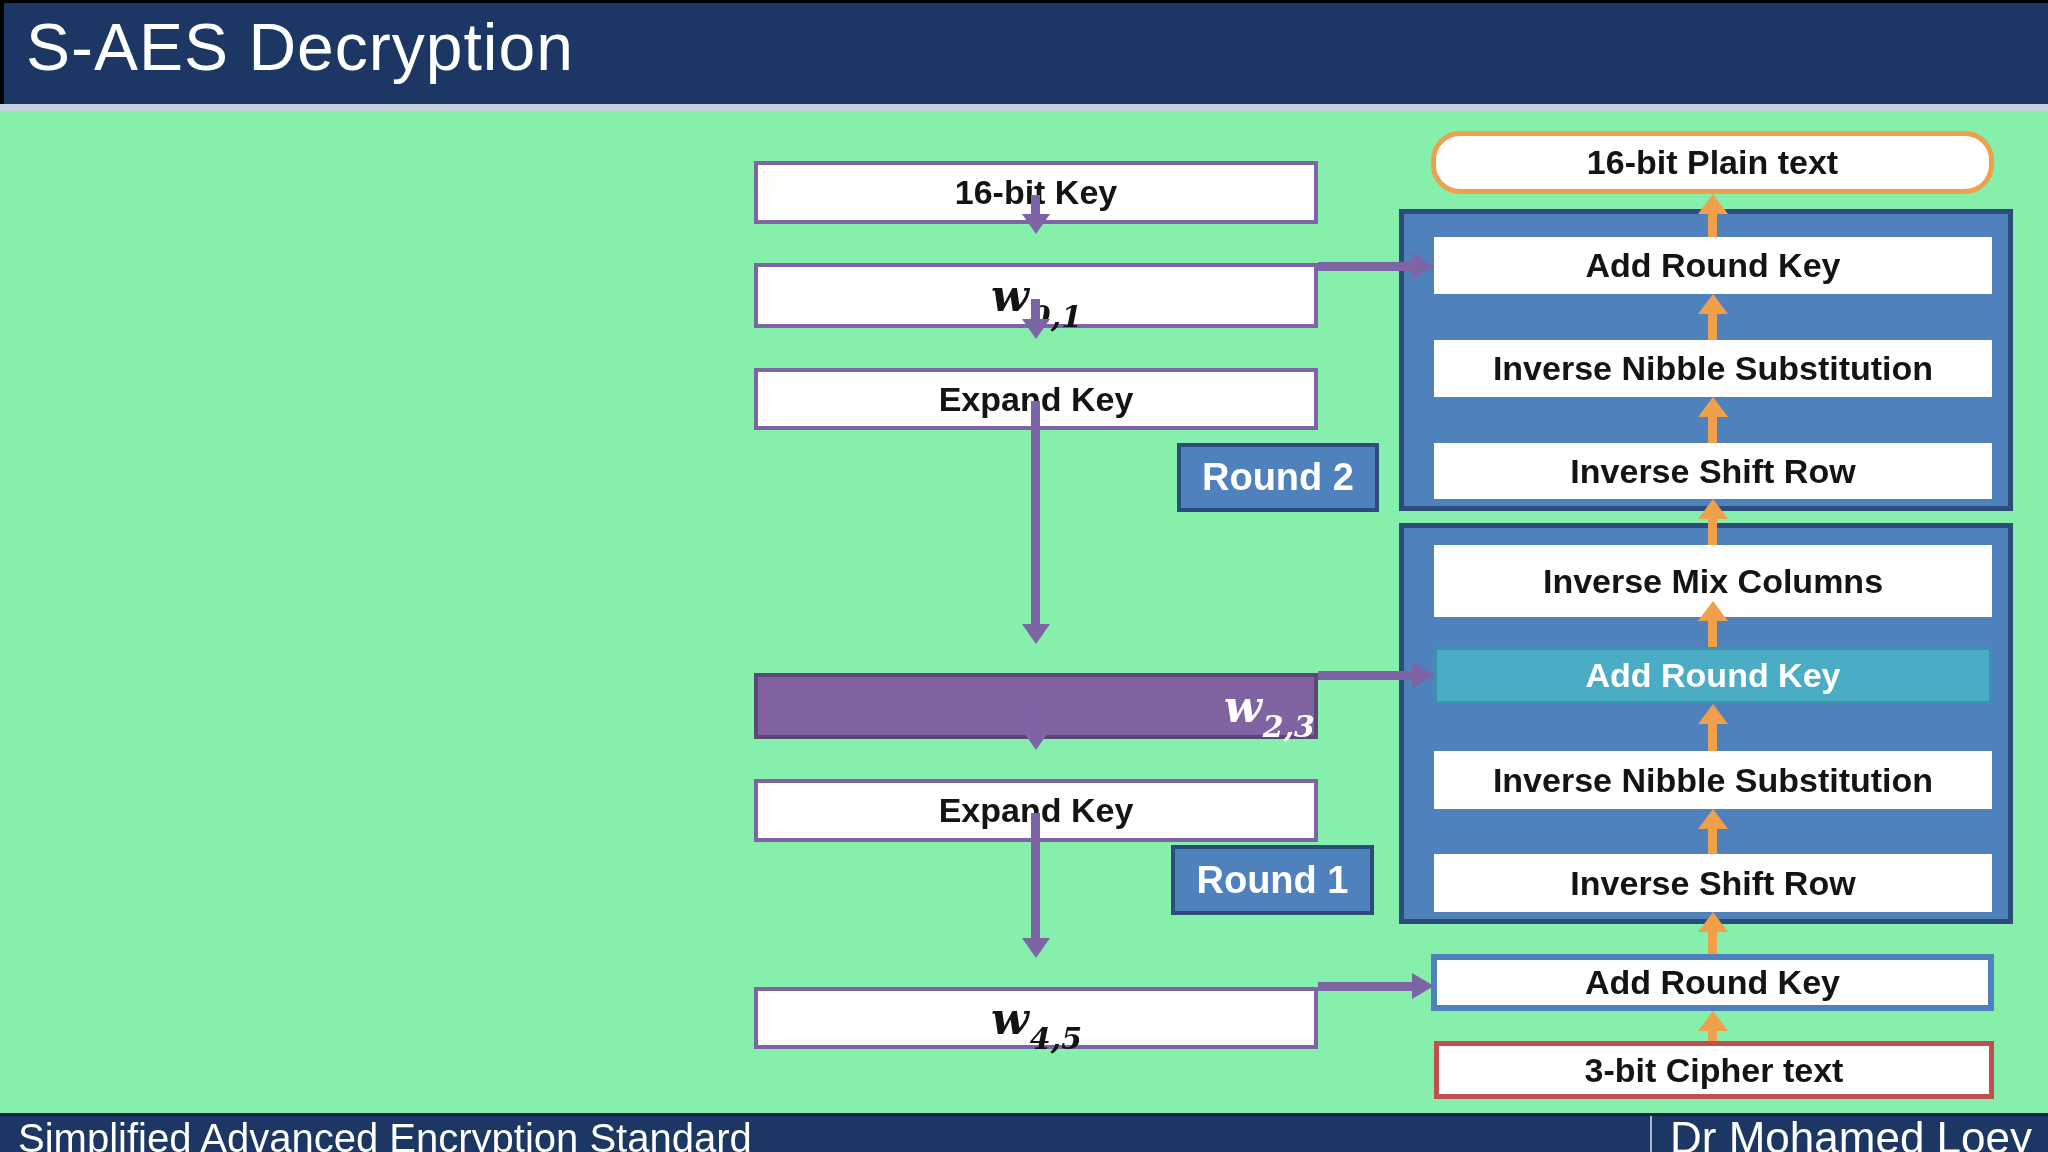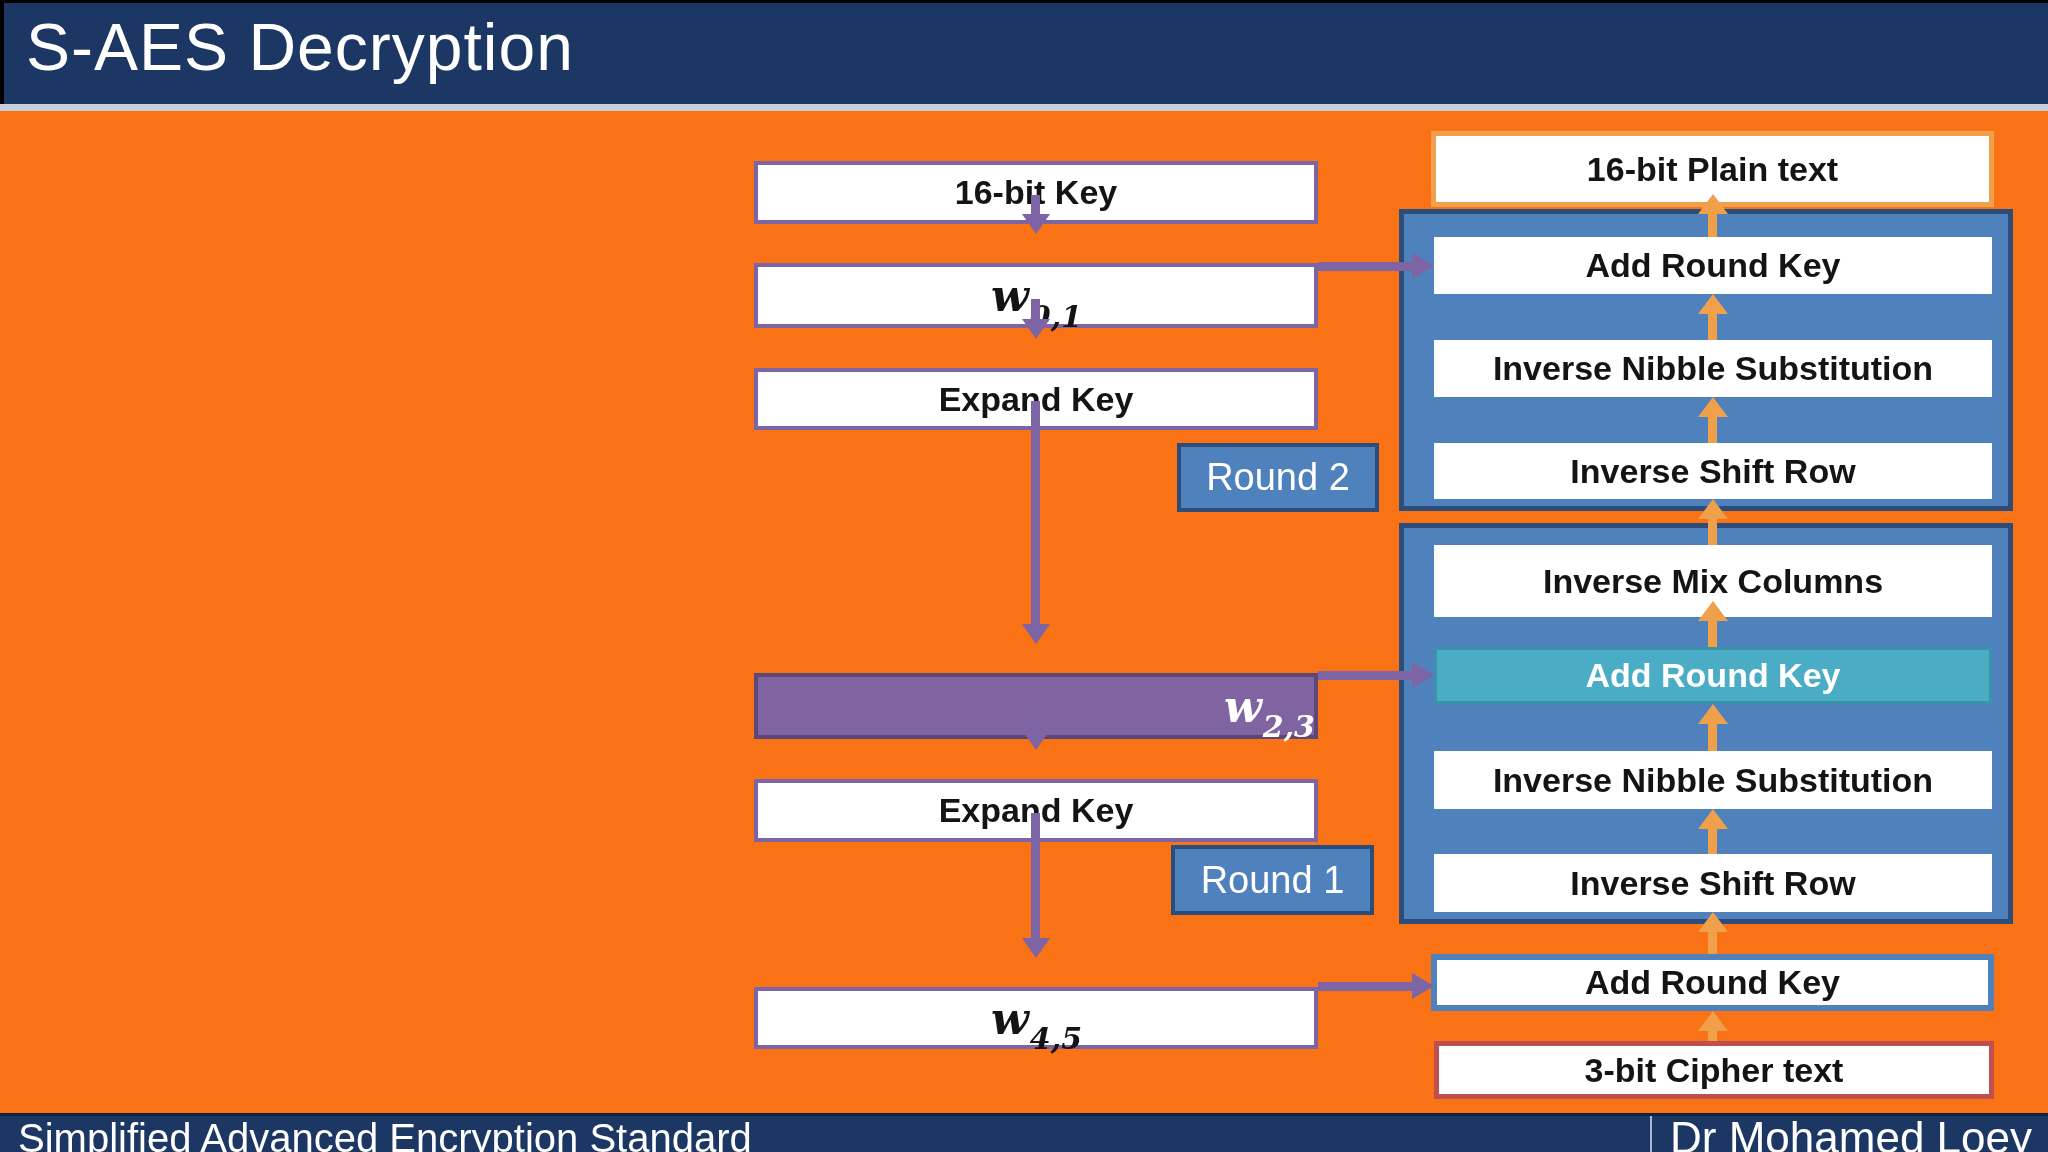--- a/index.html
+++ b/index.html
@@ -1,19 +1,19 @@
 <!DOCTYPE html>
 <html><head>
 <meta charset="utf-8">
 <style>
   html,body{margin:0;padding:0;background:#e8e8e8;}
   .slide{
     position:relative;
     width:2048px;height:1152px;
-    background:#f97316;
+    background:#86efac;
     overflow:hidden;
     font-family:"Liberation Sans", sans-serif;
     border-top:3px solid #000;
     box-sizing:border-box;
   }
   
   .header{
     position:absolute;left:0;top:0;width:2048px;height:101px;
     background:#1C3763;border-left:4px solid #000;box-sizing:border-box;
   }
@@ -56,21 +56,21 @@
     background:#4F81BD;border:5px solid #2C4D79;box-sizing:border-box;z-index:1;
   }
   .rc{ left:1434px;width:558px;z-index:2; }
   .teal{ background:#4BACC6;border:3px solid #3A93A8;color:#FFFFFF; }
   .plain{ left:1431px;width:563px;border:5px solid #F0A04B; }
   .cipher{ left:1434px;width:560px;border:5px solid #C0504D; }
   .final-ark{ left:1431px;width:563px;border:6px solid #4F81BD; }
   .round-label{
     position:absolute;display:flex;align-items:center;justify-content:center;
     background:#4F81BD;border:4px solid #2C4D79;box-sizing:border-box;
-    color:#FFFFFF;font-size:38px;font-weight:400;z-index:2;white-space:nowrap;
+    color:#FFFFFF;font-size:38px;font-weight:700;z-index:2;white-space:nowrap;
   }
   
   .shaft-v{ position:absolute;width:9px;z-index:3; }
   .shaft-h{ position:absolute;height:9px;z-index:3; }
   .purple{ background:#7D64A5; }
   .orange{ background:#F0A04B; }
   .head{ position:absolute;width:0;height:0;z-index:3; }
   .head-down{ border-left:14px solid transparent;border-right:14px solid transparent;border-top:20px solid #7D64A5; }
   .head-up{ border-left:15px solid transparent;border-right:15px solid transparent;border-bottom:20px solid #F0A04B; }
   .head-right{ border-top:13px solid transparent;border-bottom:13px solid transparent;border-left:22px solid #7D64A5; }
@@ -126,21 +126,21 @@
 
   <div class="shaft-h purple" style="left:1318px;top:259px;width:96px;"></div>
   <div class="head head-right" style="left:1412px;top:250px;"></div>
 
   <div class="shaft-h purple" style="left:1318px;top:668px;width:96px;"></div>
   <div class="head head-right" style="left:1412px;top:659px;"></div>
 
   <div class="shaft-h purple" style="left:1318px;top:979px;width:96px;"></div>
   <div class="head head-right" style="left:1412px;top:970px;"></div>
 
-  <div class="box plain" style="top:128px;height:76px;">
+  <div class="box plain" style="top:128px;height:63px;border-radius:29px;">
     <span>16-bit Plain text</span>
   </div>
 
   <div class="panel" style="top:206px;height:302px;"></div>
   <div class="box rc" style="top:234px;height:57px;">
     <span>Add Round Key</span>
   </div>
   <div class="box rc" style="top:337px;height:57px;">
     <span>Inverse Nibble Substitution</span>
   </div>

